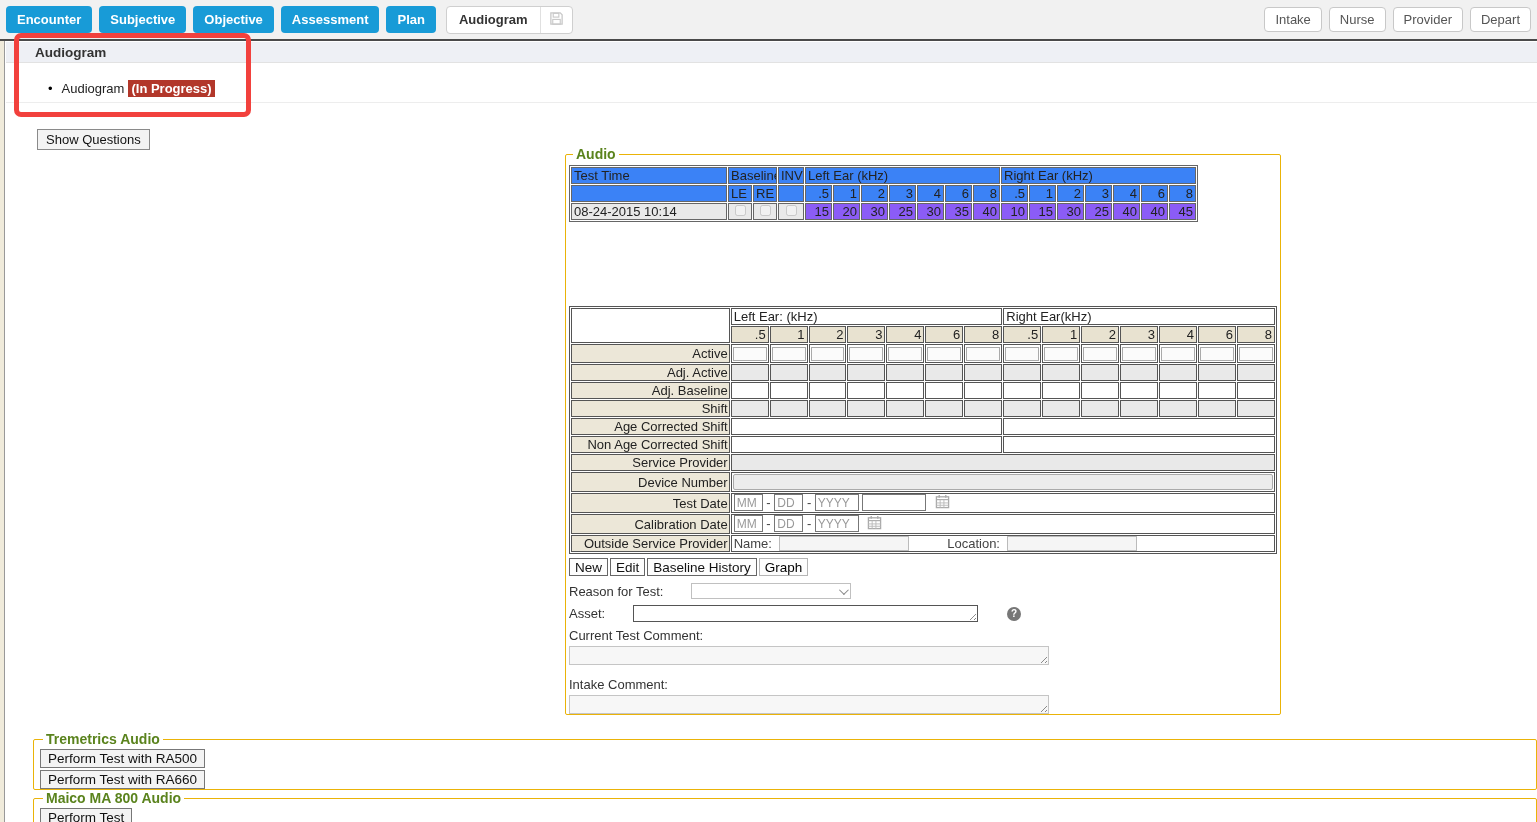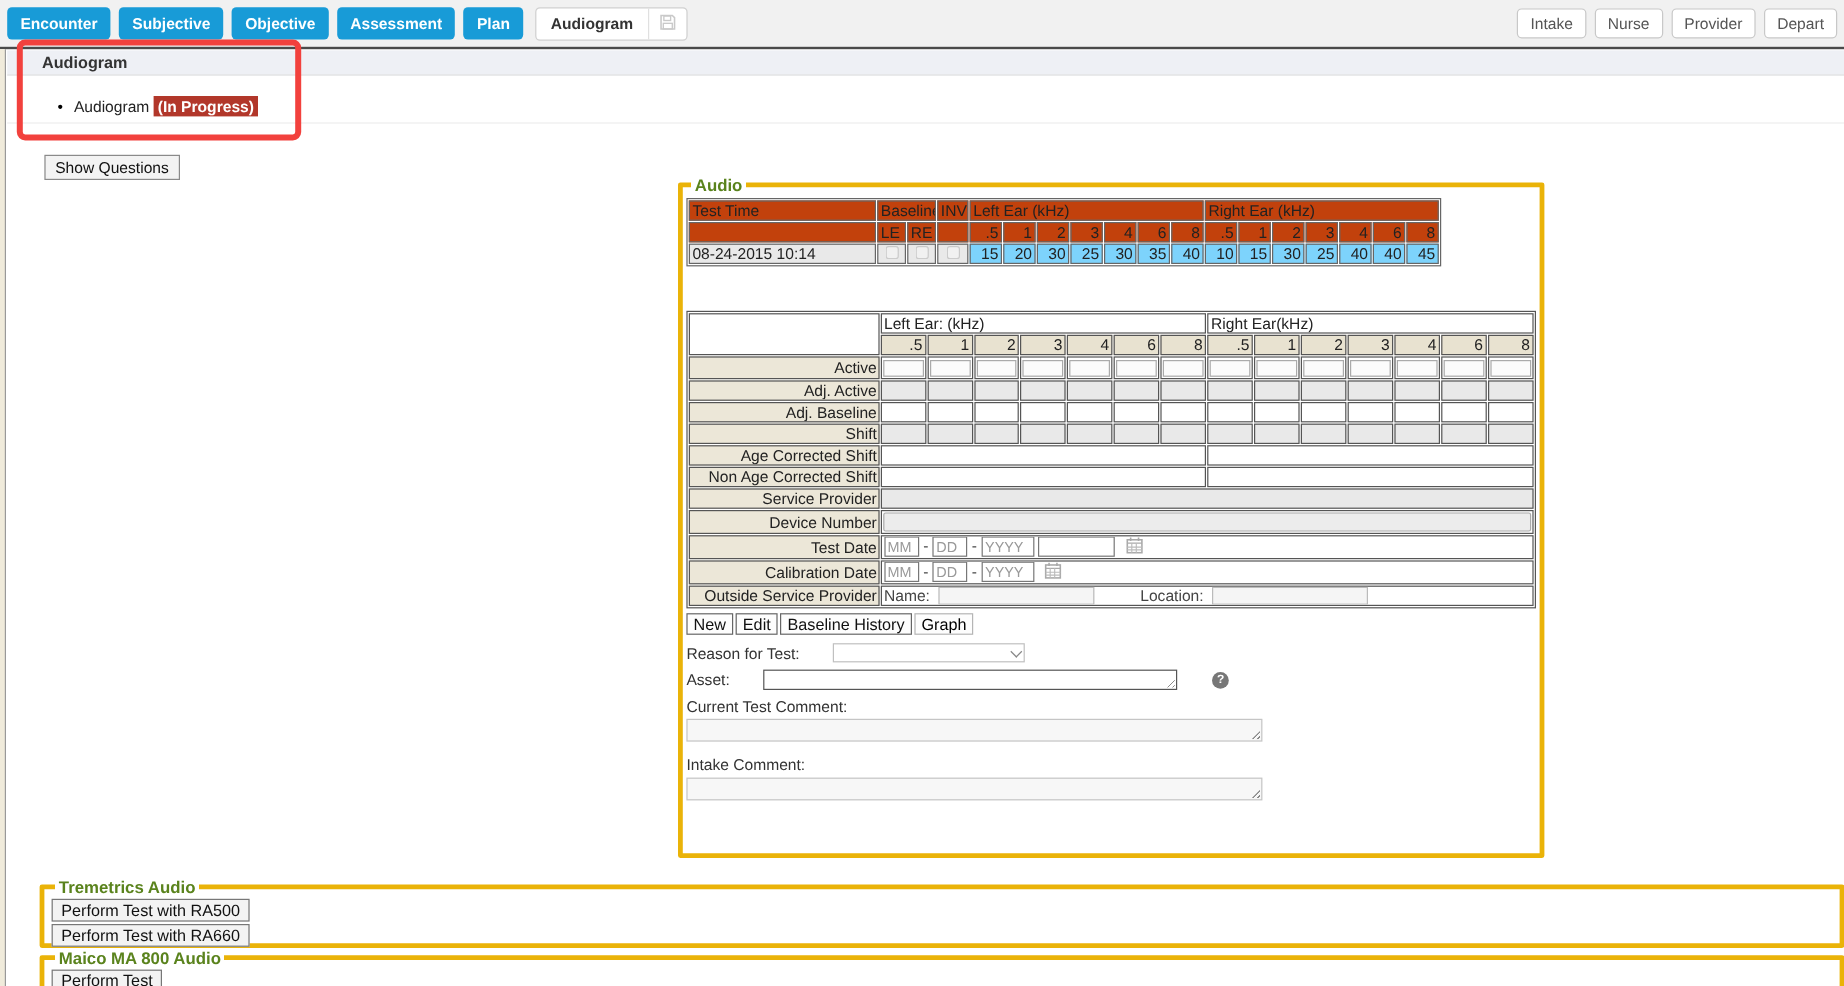--- a/index.html
+++ b/index.html
@@ -36,44 +36,44 @@
   .item-sep { position:absolute; left:6px; top:102px; width:1531px; height:1px; background:#ededed; }
   .status-badge { background:#b2372a; color:#fff; font-weight:bold; padding:1px 3px; margin-left:4px; }
 
   .red-annotation { position:absolute; left:14px; top:33px; width:237px; height:84px;
     border:5px solid #f2413d; border-radius:7px; z-index:20; pointer-events:none; }
 
   .show-questions { position:absolute; left:37px; top:129px; background:#f3f3f3;
     border:1px solid #8a8a8a; padding:2px 8px; font-size:13px; color:#111; cursor:pointer; }
 
   
-  fieldset { border:4px solid #eab308; border-radius:2px; }
+  fieldset { border:1px solid #eab308; border-radius:2px; }
   legend { color:#5a831d; font-weight:bold; font-size:14px; padding:0 3px; margin-left:4px; }
   .audio-fs { position:absolute; left:565px; top:146px; width:636px; height:569px;
     padding:2px 3px; background:#fff; }
   .trem-fs { position:absolute; left:33px; top:731px; width:1504px; height:59px; padding:1px 5px; }
   .maico-fs { position:absolute; left:33px; top:790px; width:1504px; height:60px; padding:1px 5px; }
   .perform-btn { display:block; background:#f3f3f3; border:1px solid #777; color:#111;
     font-size:13.5px; padding:1px 7px; margin:1px 0 2px 1px; cursor:pointer; }
 
   
   table.hist { border-collapse:separate; border-spacing:1px; table-layout:fixed;
     border:1px solid #666; background:#fff; width:626px; margin-top:1px; }
   table.hist td { border:1px solid #666; font-size:13px; padding:0 2px; height:16px;
     overflow:hidden; white-space:nowrap; }
-  table.hist .hd { background:#c2410c; text-align:left; }
+  table.hist .hd { background:#3b82f6; text-align:left; }
   table.hist .hd.num { text-align:right; }
-  table.hist .val { background:#7dd3fc; text-align:right; }
+  table.hist .val { background:#8b5cf6; text-align:right; }
   table.hist .time { background:#e9e9e9; text-align:left; }
   table.hist .chk { background:#e9e9e9; text-align:center; }
   table.hist input[type=checkbox]{ width:11px; height:11px; }
 
   
   table.det { border-collapse:separate; border-spacing:1px; table-layout:fixed;
-    border:1px solid #555; background:#fff; width:708px; margin-top:37px; }
+    border:1px solid #555; background:#fff; width:708px; margin-top:84px; }
   table.det td { border:1px solid #555; font-size:13px; padding:0 2px; height:15px;
     overflow:hidden; white-space:nowrap; vertical-align:middle; }
   table.det td.corner { border:1px solid #555; background:#fff; }
   table.det td.earhd { background:#fff; text-align:left; }
   table.det td.freq { background:#e8e2d0; text-align:right; }
   table.det td.lbl { background:#ece7d8; text-align:right; padding-right:1px; }
   table.det td.gray { background:#e9e9e9; }
   table.det td.white { background:#fff; }
   table.det td.inputcell { background:#fff; padding:1px; }
   .cellinput { width:100%; height:14px; border:1px solid #aaa; background:#fbfbfb; }

